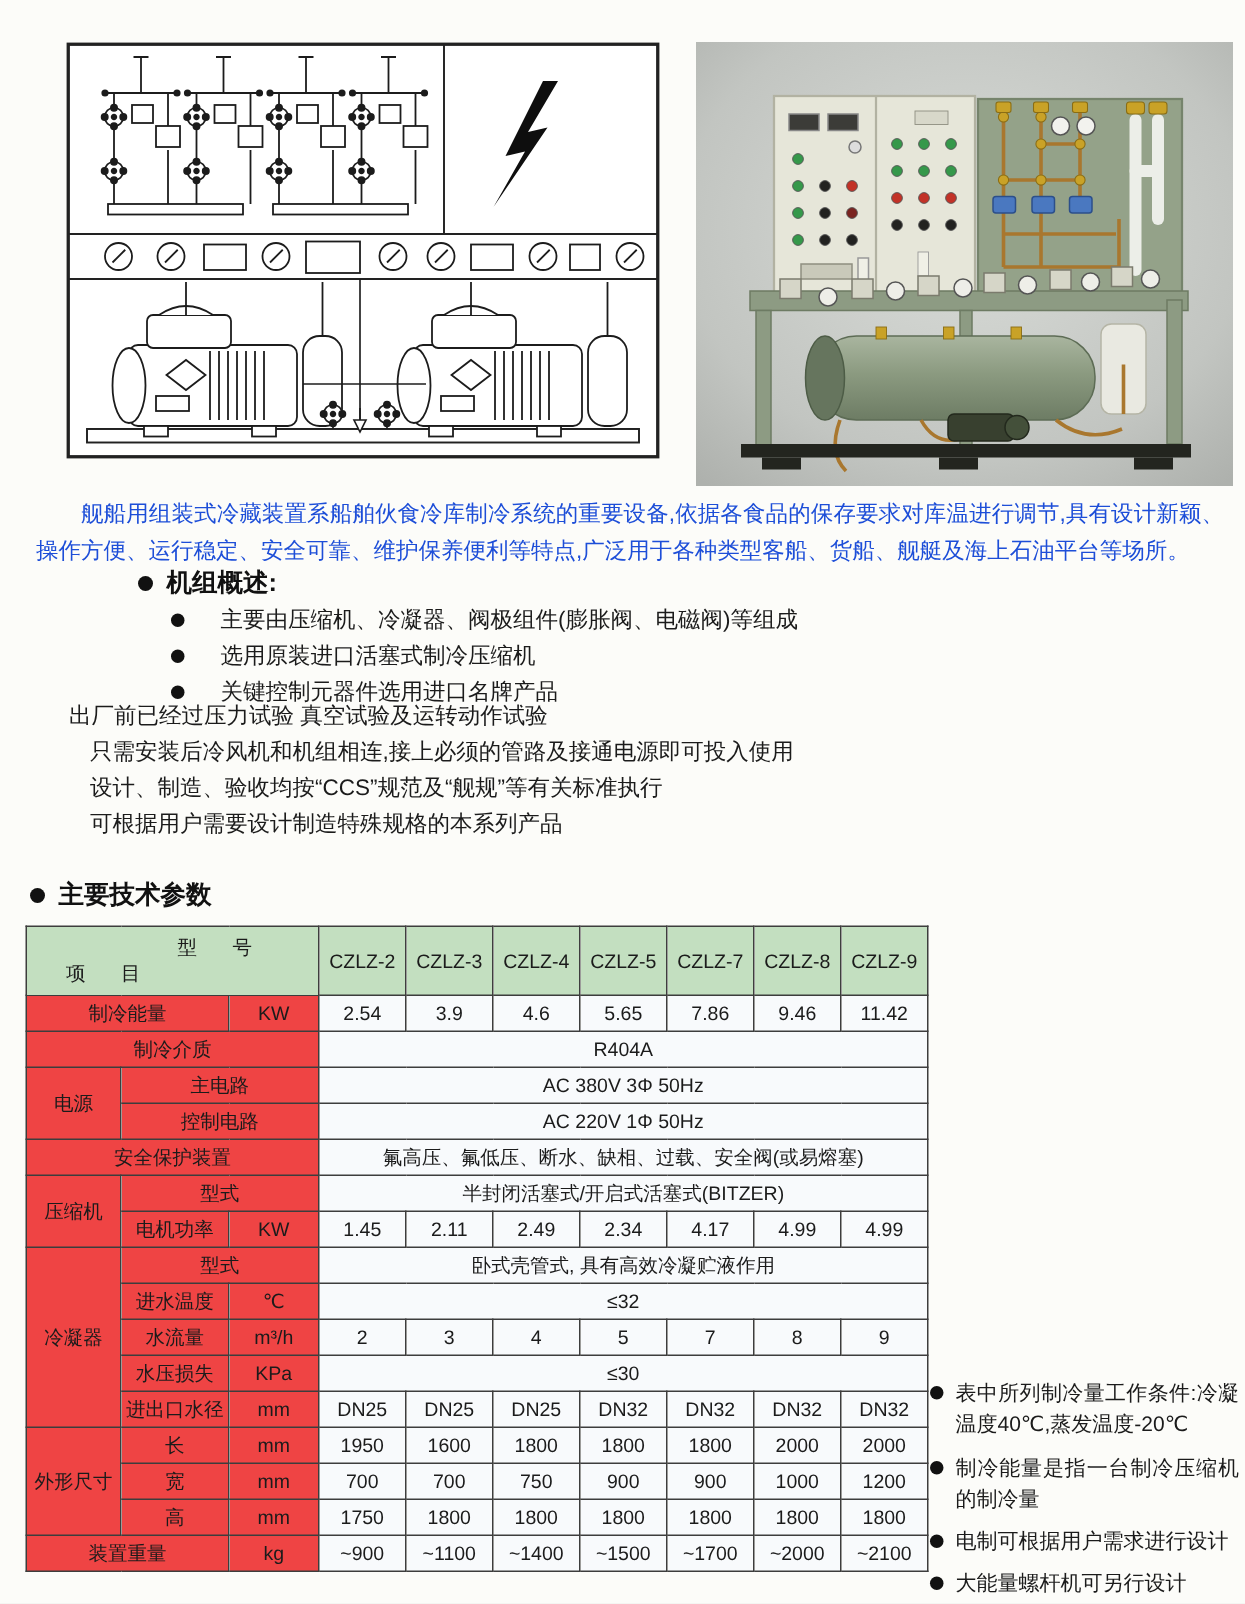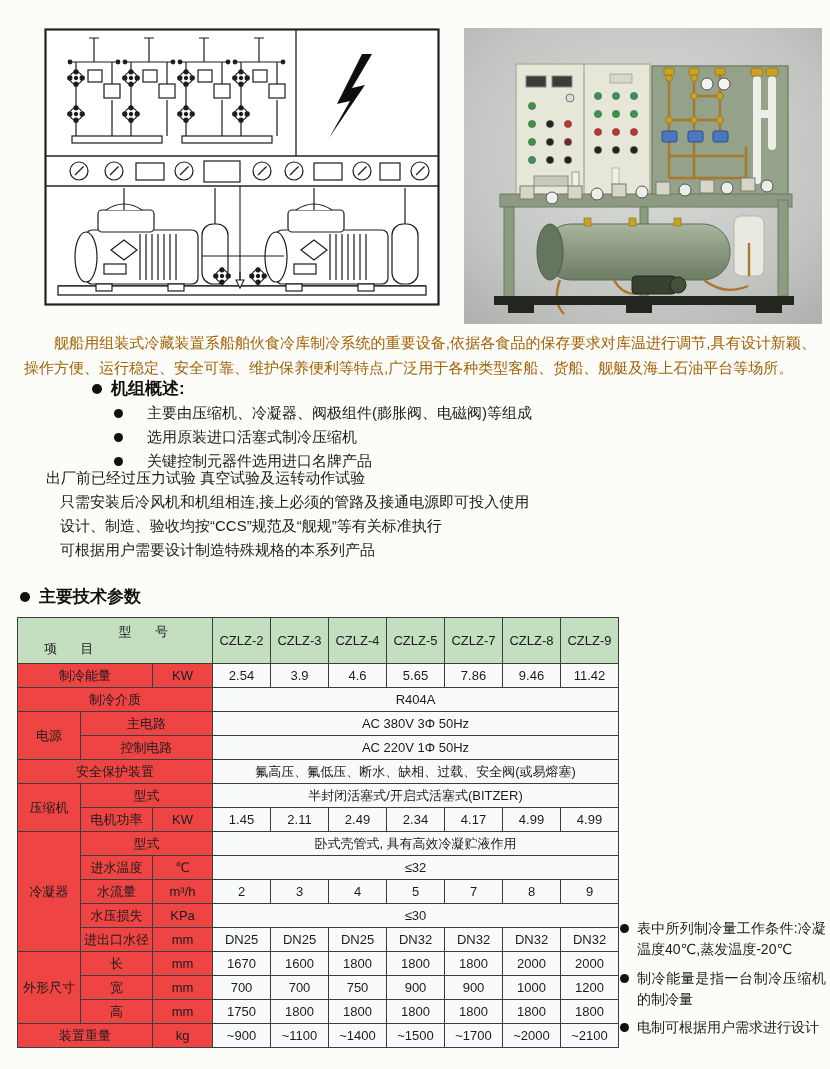--- a/index.html
+++ b/index.html
@@ -9,21 +9,21 @@
     background:#fcfcf9; overflow:hidden;
     font-family:"Liberation Sans","DejaVu Sans",sans-serif; color:#1b1b1b;
   }
   
   .diagram { position:absolute; left:44px; top:28px; width:396px; height:278px; }
   .photo   { position:absolute; left:464px; top:28px; width:358px; height:296px; }
   
   .intro {
     position:absolute; left:24px; top:331px; width:792px;
     font-size:15px; line-height:1.66; text-align:justify; text-indent:2em;
-    color:#a16207;
+    color:#1d4ed8;
   }
   
   .sec-heading { position:absolute; display:flex; align-items:center; gap:9px;
     font-size:17px; font-weight:bold; color:#111; }
   .sec-heading .dot { width:10px; height:10px; border-radius:50%; background:#111; flex:0 0 auto; }
   .ov-heading { left:92px; top:377px; }
   .tp-heading { left:20px; top:585px; }
   .bullets { position:absolute; left:114px; top:401px; width:680px; }
   .bullets .li { display:flex; align-items:center; gap:24px; height:24px; font-size:15px; }
   .bullets .dot { width:9px; height:9px; border-radius:50%; background:#111; flex:0 0 auto; }
@@ -433,21 +433,21 @@
             <td class="val">DN25</td>
             <td class="val">DN32</td>
             <td class="val">DN32</td>
             <td class="val">DN32</td>
             <td class="val">DN32</td>
           </tr>
           <tr>
             <td rowspan="3" class="grp">外形尺寸</td>
             <td class="lbl">长</td>
             <td class="unit">mm</td>
-            <td class="val">1670</td>
+            <td class="val">1950</td>
             <td class="val">1600</td>
             <td class="val">1800</td>
             <td class="val">1800</td>
             <td class="val">1800</td>
             <td class="val">2000</td>
             <td class="val">2000</td>
           </tr>
           <tr>
             <td class="lbl">宽</td>
             <td class="unit">mm</td>
@@ -482,15 +482,16 @@
             <td class="val">~2100</td>
           </tr>
         </tbody>
     </table>
   </div>
 
   <div class="notes">
       <div class="li"><span class="dot"></span><span>表中所列制冷量工作条件:冷凝温度40℃,蒸发温度-20℃</span></div>
       <div class="li"><span class="dot"></span><span>制冷能量是指一台制冷压缩机的制冷量</span></div>
       <div class="li"><span class="dot"></span><span>电制可根据用户需求进行设计</span></div>
+      <div class="li"><span class="dot"></span><span>大能量螺杆机可另行设计</span></div>
     </div>
 
 </div>
 
 </body></html>

